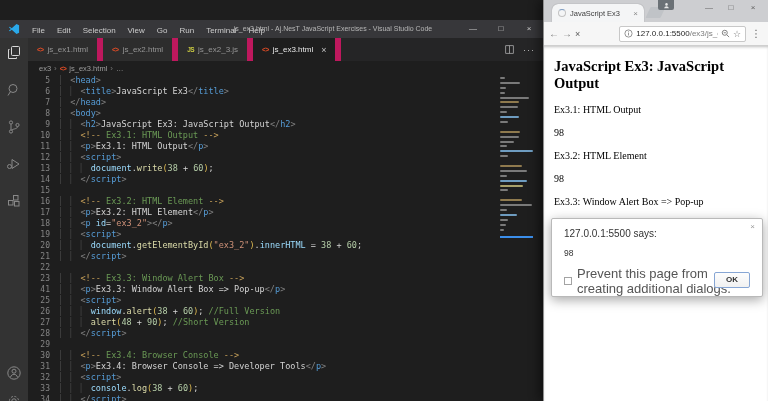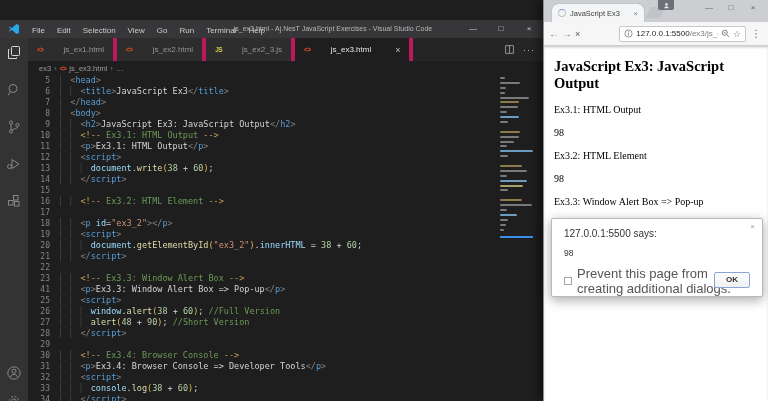--- a/index.html
+++ b/index.html
@@ -20,22 +20,22 @@
   .vs-main { display:flex; height:383px; }
   .activitybar { width:28px; background:#333333; display:flex; flex-direction:column; align-items:center;
                  padding-top:7px; flex:none; }
   .ab-icon { width:16px; height:16px; margin-bottom:21px; color:#888888; }
   .ab-icon.active { color:#d8d8d8; }
   .ab-bottom { margin-top:auto; display:flex; flex-direction:column; align-items:center; }
   .ab-bottom .ab-icon { margin-bottom:12px; }
 
   .editor-col { flex:1; display:flex; flex-direction:column; min-width:0; }
   .tabbar { height:23px; background:#252526; display:flex; align-items:stretch; }
-  .tab { display:flex; align-items:center; gap:20px; padding:0 9px; font-size:8px; color:#969696;
-         background:#2d2d2d; border-right:4px solid #be185d; cursor:pointer; }
+  .tab { display:flex; align-items:center; gap:4px; padding:0 9px; font-size:8px; color:#969696;
+         background:#2d2d2d; border-right:6px solid #be185d; cursor:pointer; }
   .tab.active { background:#1e1e1e; color:#e8e8e8; }
   .ficon { font-size:6.5px; font-weight:bold; letter-spacing:-0.5px; }
   .ficon.html { color:#e44d26; }
   .ficon.js { color:#cbcb41; }
   .tab-close { font-size:9px; color:#c0c0c0; margin-left:4px; }
   .tab-actions { margin-left:auto; display:flex; align-items:center; gap:8px; padding-right:8px; color:#c0c0c0; }
   .tab-actions svg { width:11px; height:11px; }
   .more-dots { font-size:9px; letter-spacing:1px; }
 
   .breadcrumb { height:14px; background:#1e1e1e; display:flex; align-items:center; gap:3px;
@@ -206,21 +206,21 @@
               <div class="cline"><span class="ln">7</span><span class="lc"><span class="tk-ind">  </span><span class="tk-pu">&lt;/</span><span class="tk-tg">head</span><span class="tk-pu">&gt;</span></span></div>
               <div class="cline"><span class="ln">8</span><span class="lc"><span class="tk-ind">  </span><span class="tk-pu">&lt;</span><span class="tk-tg">body</span><span class="tk-pu">&gt;</span></span></div>
               <div class="cline"><span class="ln">9</span><span class="lc"><span class="tk-ind">    </span><span class="tk-pu">&lt;</span><span class="tk-tg">h2</span><span class="tk-pu">&gt;</span><span class="tk-tx">JavaScript Ex3: JavaScript Output</span><span class="tk-pu">&lt;/</span><span class="tk-tg">h2</span><span class="tk-pu">&gt;</span></span></div>
               <div class="cline"><span class="ln">10</span><span class="lc"><span class="tk-ind">    </span><span class="tk-cd">&lt;!--</span><span class="tk-cm"> Ex3.1: HTML Output </span><span class="tk-cd">--&gt;</span></span></div>
               <div class="cline"><span class="ln">11</span><span class="lc"><span class="tk-ind">    </span><span class="tk-pu">&lt;</span><span class="tk-tg">p</span><span class="tk-pu">&gt;</span><span class="tk-tx">Ex3.1: HTML Output</span><span class="tk-pu">&lt;/</span><span class="tk-tg">p</span><span class="tk-pu">&gt;</span></span></div>
               <div class="cline"><span class="ln">12</span><span class="lc"><span class="tk-ind">    </span><span class="tk-pu">&lt;</span><span class="tk-tg">script</span><span class="tk-pu">&gt;</span></span></div>
               <div class="cline"><span class="ln">13</span><span class="lc"><span class="tk-ind">      </span><span class="tk-vr">document</span><span class="tk-op">.</span><span class="tk-fn">write</span><span class="tk-pr">(</span><span class="tk-nu">38</span><span class="tk-op"> + </span><span class="tk-nu">60</span><span class="tk-pr">)</span><span class="tk-op">;</span></span></div>
               <div class="cline"><span class="ln">14</span><span class="lc"><span class="tk-ind">    </span><span class="tk-pu">&lt;/</span><span class="tk-tg">script</span><span class="tk-pu">&gt;</span></span></div>
               <div class="cline"><span class="ln">15</span><span class="lc"></span></div>
               <div class="cline"><span class="ln">16</span><span class="lc"><span class="tk-ind">    </span><span class="tk-cd">&lt;!--</span><span class="tk-cm"> Ex3.2: HTML Element </span><span class="tk-cd">--&gt;</span></span></div>
-              <div class="cline"><span class="ln">17</span></div>
+              <div class="cline"><span class="ln">17</span><span class="lc"><span class="tk-ind">    </span><span class="tk-pu">&lt;</span><span class="tk-tg">p</span><span class="tk-pu">&gt;</span><span class="tk-tx">Ex3.2: HTML Element</span><span class="tk-pu">&lt;/</span><span class="tk-tg">p</span><span class="tk-pu">&gt;</span></span></div>
               <div class="cline"><span class="ln">18</span><span class="lc"><span class="tk-ind">    </span><span class="tk-pu">&lt;</span><span class="tk-tg">p</span><span class="tk-at"> id</span><span class="tk-op">=</span><span class="tk-st">"ex3_2"</span><span class="tk-pu">&gt;&lt;/</span><span class="tk-tg">p</span><span class="tk-pu">&gt;</span></span></div>
               <div class="cline"><span class="ln">19</span><span class="lc"><span class="tk-ind">    </span><span class="tk-pu">&lt;</span><span class="tk-tg">script</span><span class="tk-pu">&gt;</span></span></div>
               <div class="cline"><span class="ln">20</span><span class="lc"><span class="tk-ind">      </span><span class="tk-vr">document</span><span class="tk-op">.</span><span class="tk-fn">getElementById</span><span class="tk-pr">(</span><span class="tk-st">"ex3_2"</span><span class="tk-pr">)</span><span class="tk-op">.</span><span class="tk-vr">innerHTML</span><span class="tk-op"> = </span><span class="tk-nu">38</span><span class="tk-op"> + </span><span class="tk-nu">60</span><span class="tk-op">;</span></span></div>
               <div class="cline"><span class="ln">21</span><span class="lc"><span class="tk-ind">    </span><span class="tk-pu">&lt;/</span><span class="tk-tg">script</span><span class="tk-pu">&gt;</span></span></div>
               <div class="cline"><span class="ln">22</span><span class="lc"></span></div>
               <div class="cline"><span class="ln">23</span><span class="lc"><span class="tk-ind">    </span><span class="tk-cd">&lt;!--</span><span class="tk-cm"> Ex3.3: Window Alert Box </span><span class="tk-cd">--&gt;</span></span></div>
               <div class="cline"><span class="ln">41</span><span class="lc"><span class="tk-ind">    </span><span class="tk-pu">&lt;</span><span class="tk-tg">p</span><span class="tk-pu">&gt;</span><span class="tk-tx">Ex3.3: Window Alert Box =&gt; Pop-up</span><span class="tk-pu">&lt;/</span><span class="tk-tg">p</span><span class="tk-pu">&gt;</span></span></div>
               <div class="cline"><span class="ln">25</span><span class="lc"><span class="tk-ind">    </span><span class="tk-pu">&lt;</span><span class="tk-tg">script</span><span class="tk-pu">&gt;</span></span></div>
               <div class="cline"><span class="ln">26</span><span class="lc"><span class="tk-ind">      </span><span class="tk-vr">window</span><span class="tk-op">.</span><span class="tk-fn">alert</span><span class="tk-pr">(</span><span class="tk-nu">38</span><span class="tk-op"> + </span><span class="tk-nu">60</span><span class="tk-pr">)</span><span class="tk-op">; </span><span class="tk-cm">//Full Version</span></span></div>
               <div class="cline"><span class="ln">27</span><span class="lc"><span class="tk-ind">      </span><span class="tk-fn">alert</span><span class="tk-pr">(</span><span class="tk-nu">48</span><span class="tk-op"> + </span><span class="tk-nu">90</span><span class="tk-pr">)</span><span class="tk-op">; </span><span class="tk-cm">//Short Version</span></span></div>

